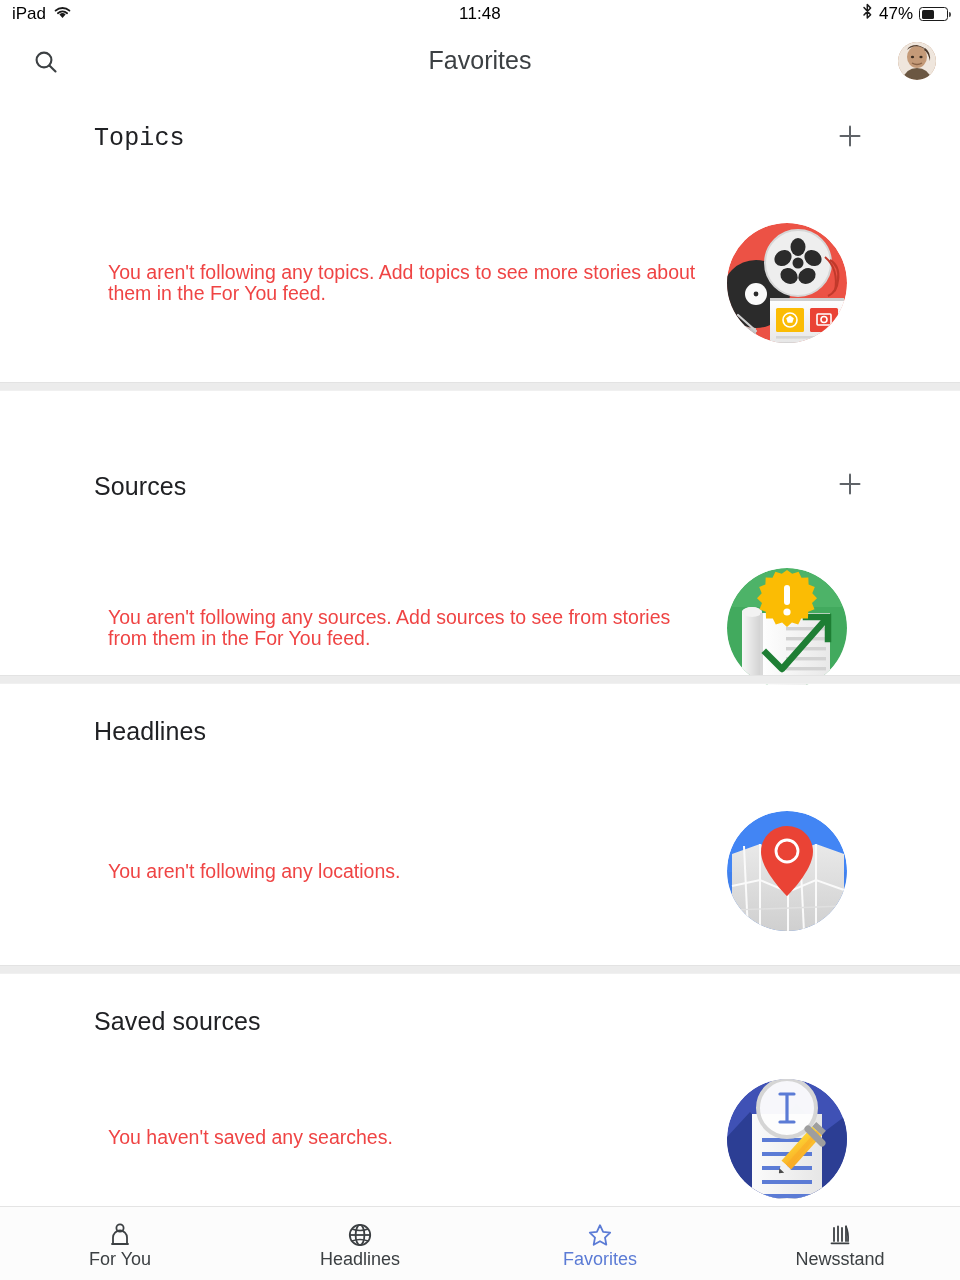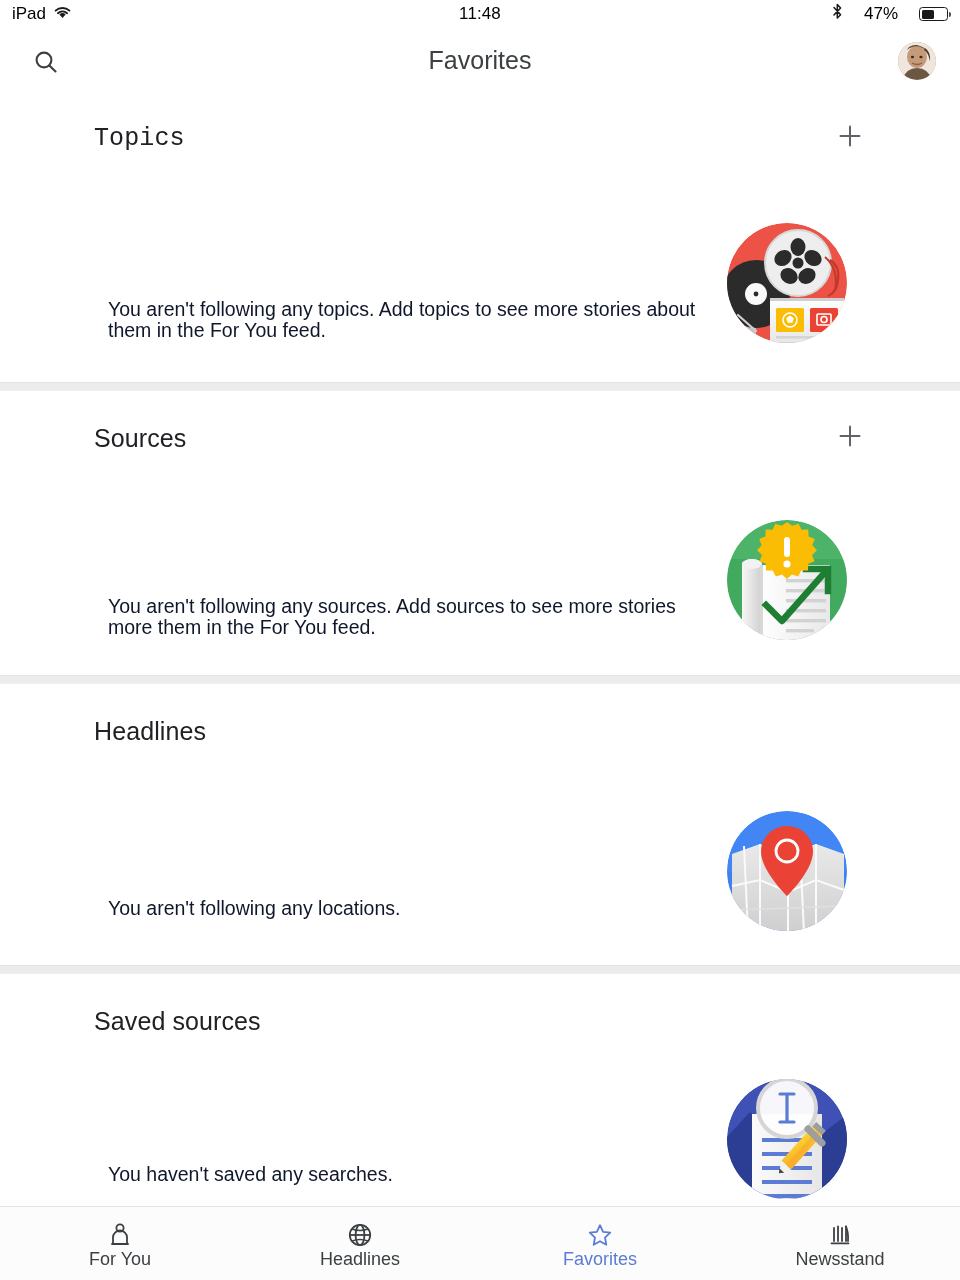--- a/index.html
+++ b/index.html
@@ -12,21 +12,21 @@
   }
   #app { position: relative; width: 960px; height: 1280px; background: #fff; }
 
   
   .statusbar {
     position: absolute; left: 0; top: 0; width: 960px; height: 28px;
     display: flex; align-items: center; color: #000; font-size: 17px;
   }
   .sb-left { position: absolute; left: 12px; display: flex; align-items: flex-end; gap: 7px; }
   .sb-center { position: absolute; left: 0; width: 960px; text-align: center; font-size: 17px; letter-spacing: .1px; }
-  .sb-right { position: absolute; right: 12px; display: flex; align-items: center; gap: 21px; }
+  .sb-right { position: absolute; right: 12px; display: flex; align-items: center; gap: 6px; }
   .sb-pct { font-size: 17px; }
   .battery {
     position: relative; width: 29px; height: 14px; border: 1.6px solid #1a1a1a;
     border-radius: 3.5px;
   }
   .battery::after {
     content: ""; position: absolute; right: -4px; top: 4px; width: 2.5px; height: 5px;
     background: #4a4a4a; border-radius: 0 2px 2px 0;
   }
   .battery-fill {
@@ -64,21 +64,21 @@
     font-size: 25px; color: #202124; font-weight: 400; letter-spacing: .1px;
   }
   .add-btn {
     position: absolute; right: 92px; top: 50%; transform: translateY(-50%);
     width: 36px; height: 36px; display: flex; align-items: center; justify-content: center;
     cursor: pointer;
   }
   .sec-body { position: relative; }
   .sec-text {
     position: absolute; left: 108px; top: 50%; transform: translateY(-50%);
-    width: 600px; font-size: 19.5px; line-height: 21px; color: #0f172a; margin-top: 37px;
+    width: 600px; font-size: 19.5px; line-height: 21px; color: #ef4444;
   }
   .sec-art {
     position: absolute; right: 112px; top: 50%; transform: translateY(-50%);
     width: 122px; height: 122px;
   }
   .divider { height: 9px; background: #ececec; border-top: 1px solid #e3e3e3; border-bottom: 1px solid #f0f0f0; }
 
   
   .tabbar {
     position: absolute; left: 0; bottom: 0; width: 960px; height: 74px;
@@ -224,33 +224,33 @@
             <path d="M104 38 q10 6 8 20 q-1 12 -10 16" stroke="#c1392b" stroke-width="2.2" fill="none"></path>
             <path d="M99 35 q14 12 10 34" stroke="#c1392b" stroke-width="2" fill="none"></path>
           </g>
         </svg>
       </div>
     </div>
   </div>
   <div class="divider" style="position:absolute;left:0;top:382px;width:960px;"></div>
 
   <div class="section" style="position:absolute;left:0;top:392px;width:960px;height:283px;">
-    <div class="sec-head" style="height:92px;">
+    <div class="sec-head" style="height:92px;margin-top:48px;">
       <div class="sec-title">Sources</div>
       <div class="add-btn">
         <span>
           <svg width="28" height="28" viewBox="0 0 28 28">
             <line x1="14" y1="4.5" x2="14" y2="23.5" stroke="#5f6368" stroke-width="2" stroke-linecap="round"></line>
             <line x1="4.5" y1="14" x2="23.5" y2="14" stroke="#5f6368" stroke-width="2" stroke-linecap="round"></line>
           </svg>
         </span>
       </div>
     </div>
     <div class="sec-body" style="height:191px;">
-      <div class="sec-text">You aren't following any sources. Add sources to see more stories more them in the For You feed.</div>
+      <div class="sec-text">You aren't following any sources. Add sources to see from stories from them in the For You feed.</div>
       <div class="sec-art">
         <svg width="122" height="122" viewBox="0 0 122 122">
           <defs>
             <clipPath id="cSrc">
                 <circle cx="61" cy="61" r="60"></circle>
               </clipPath>
             <linearGradient id="gRoll" x1="0" y1="0" x2="1" y2="0">
               <stop offset="0" stop-color="#f7f7f7"></stop>
                 <stop offset="1" stop-color="#cfcfcf"></stop>
             </linearGradient>

